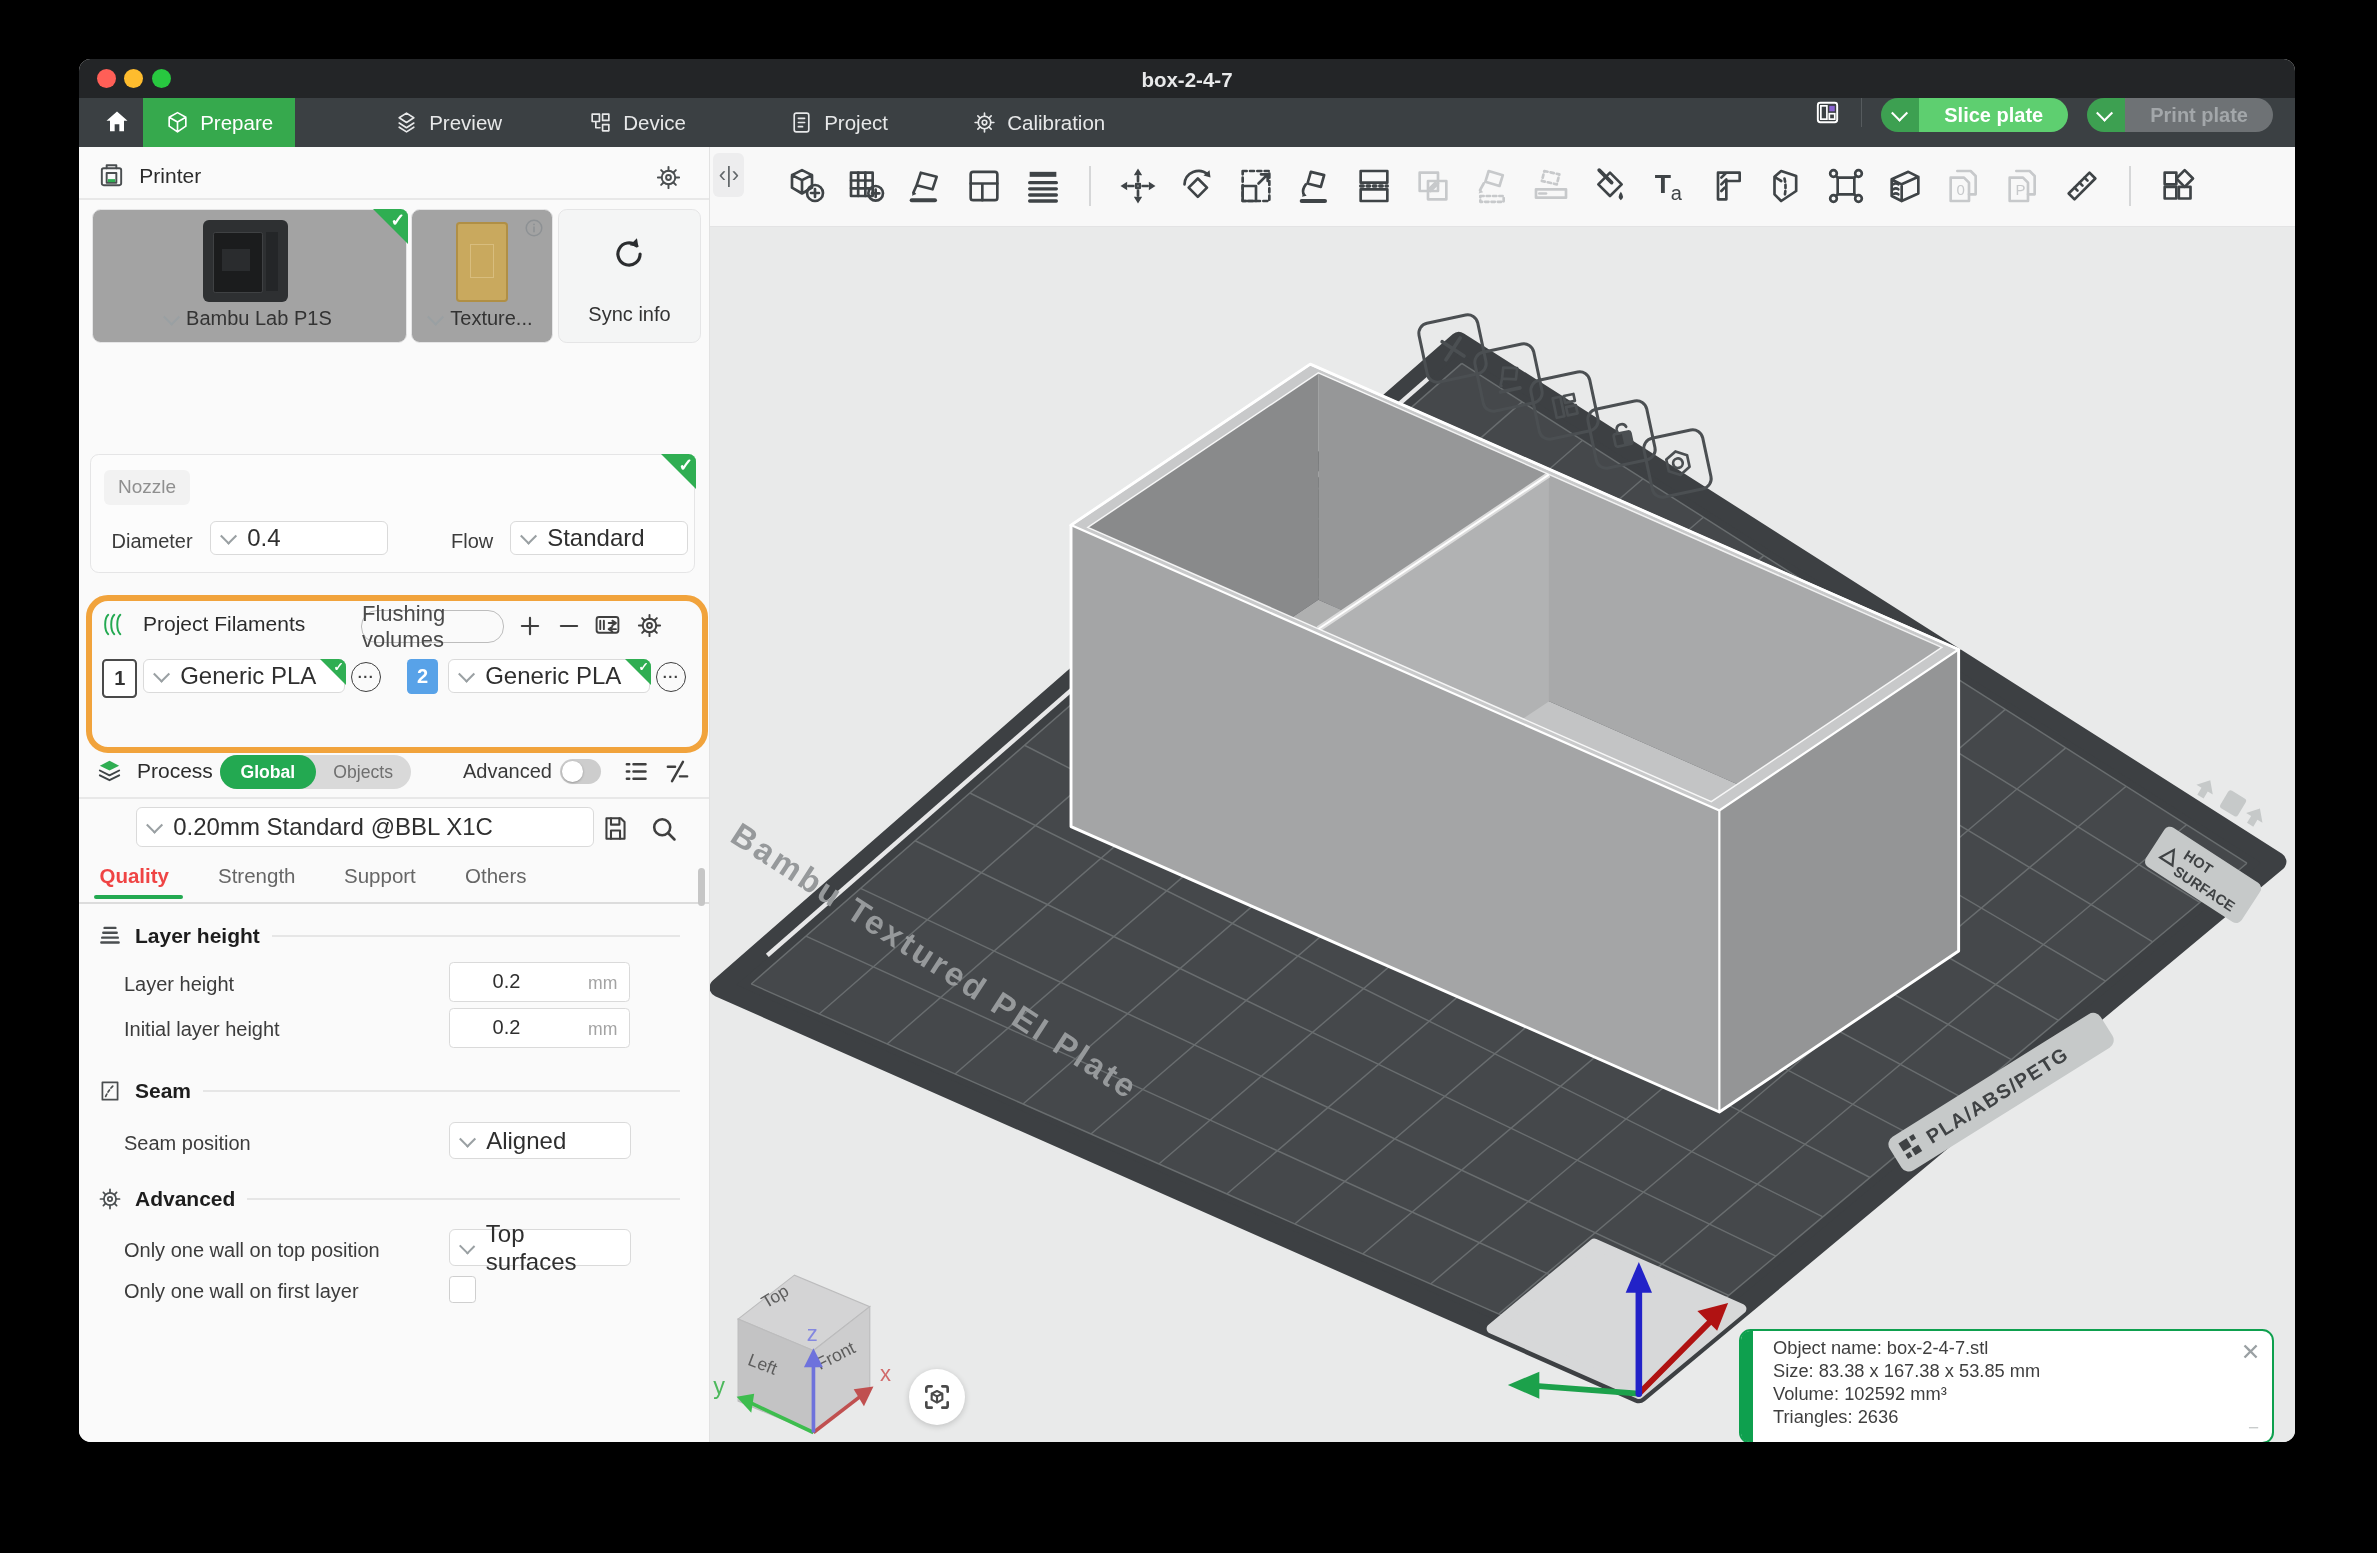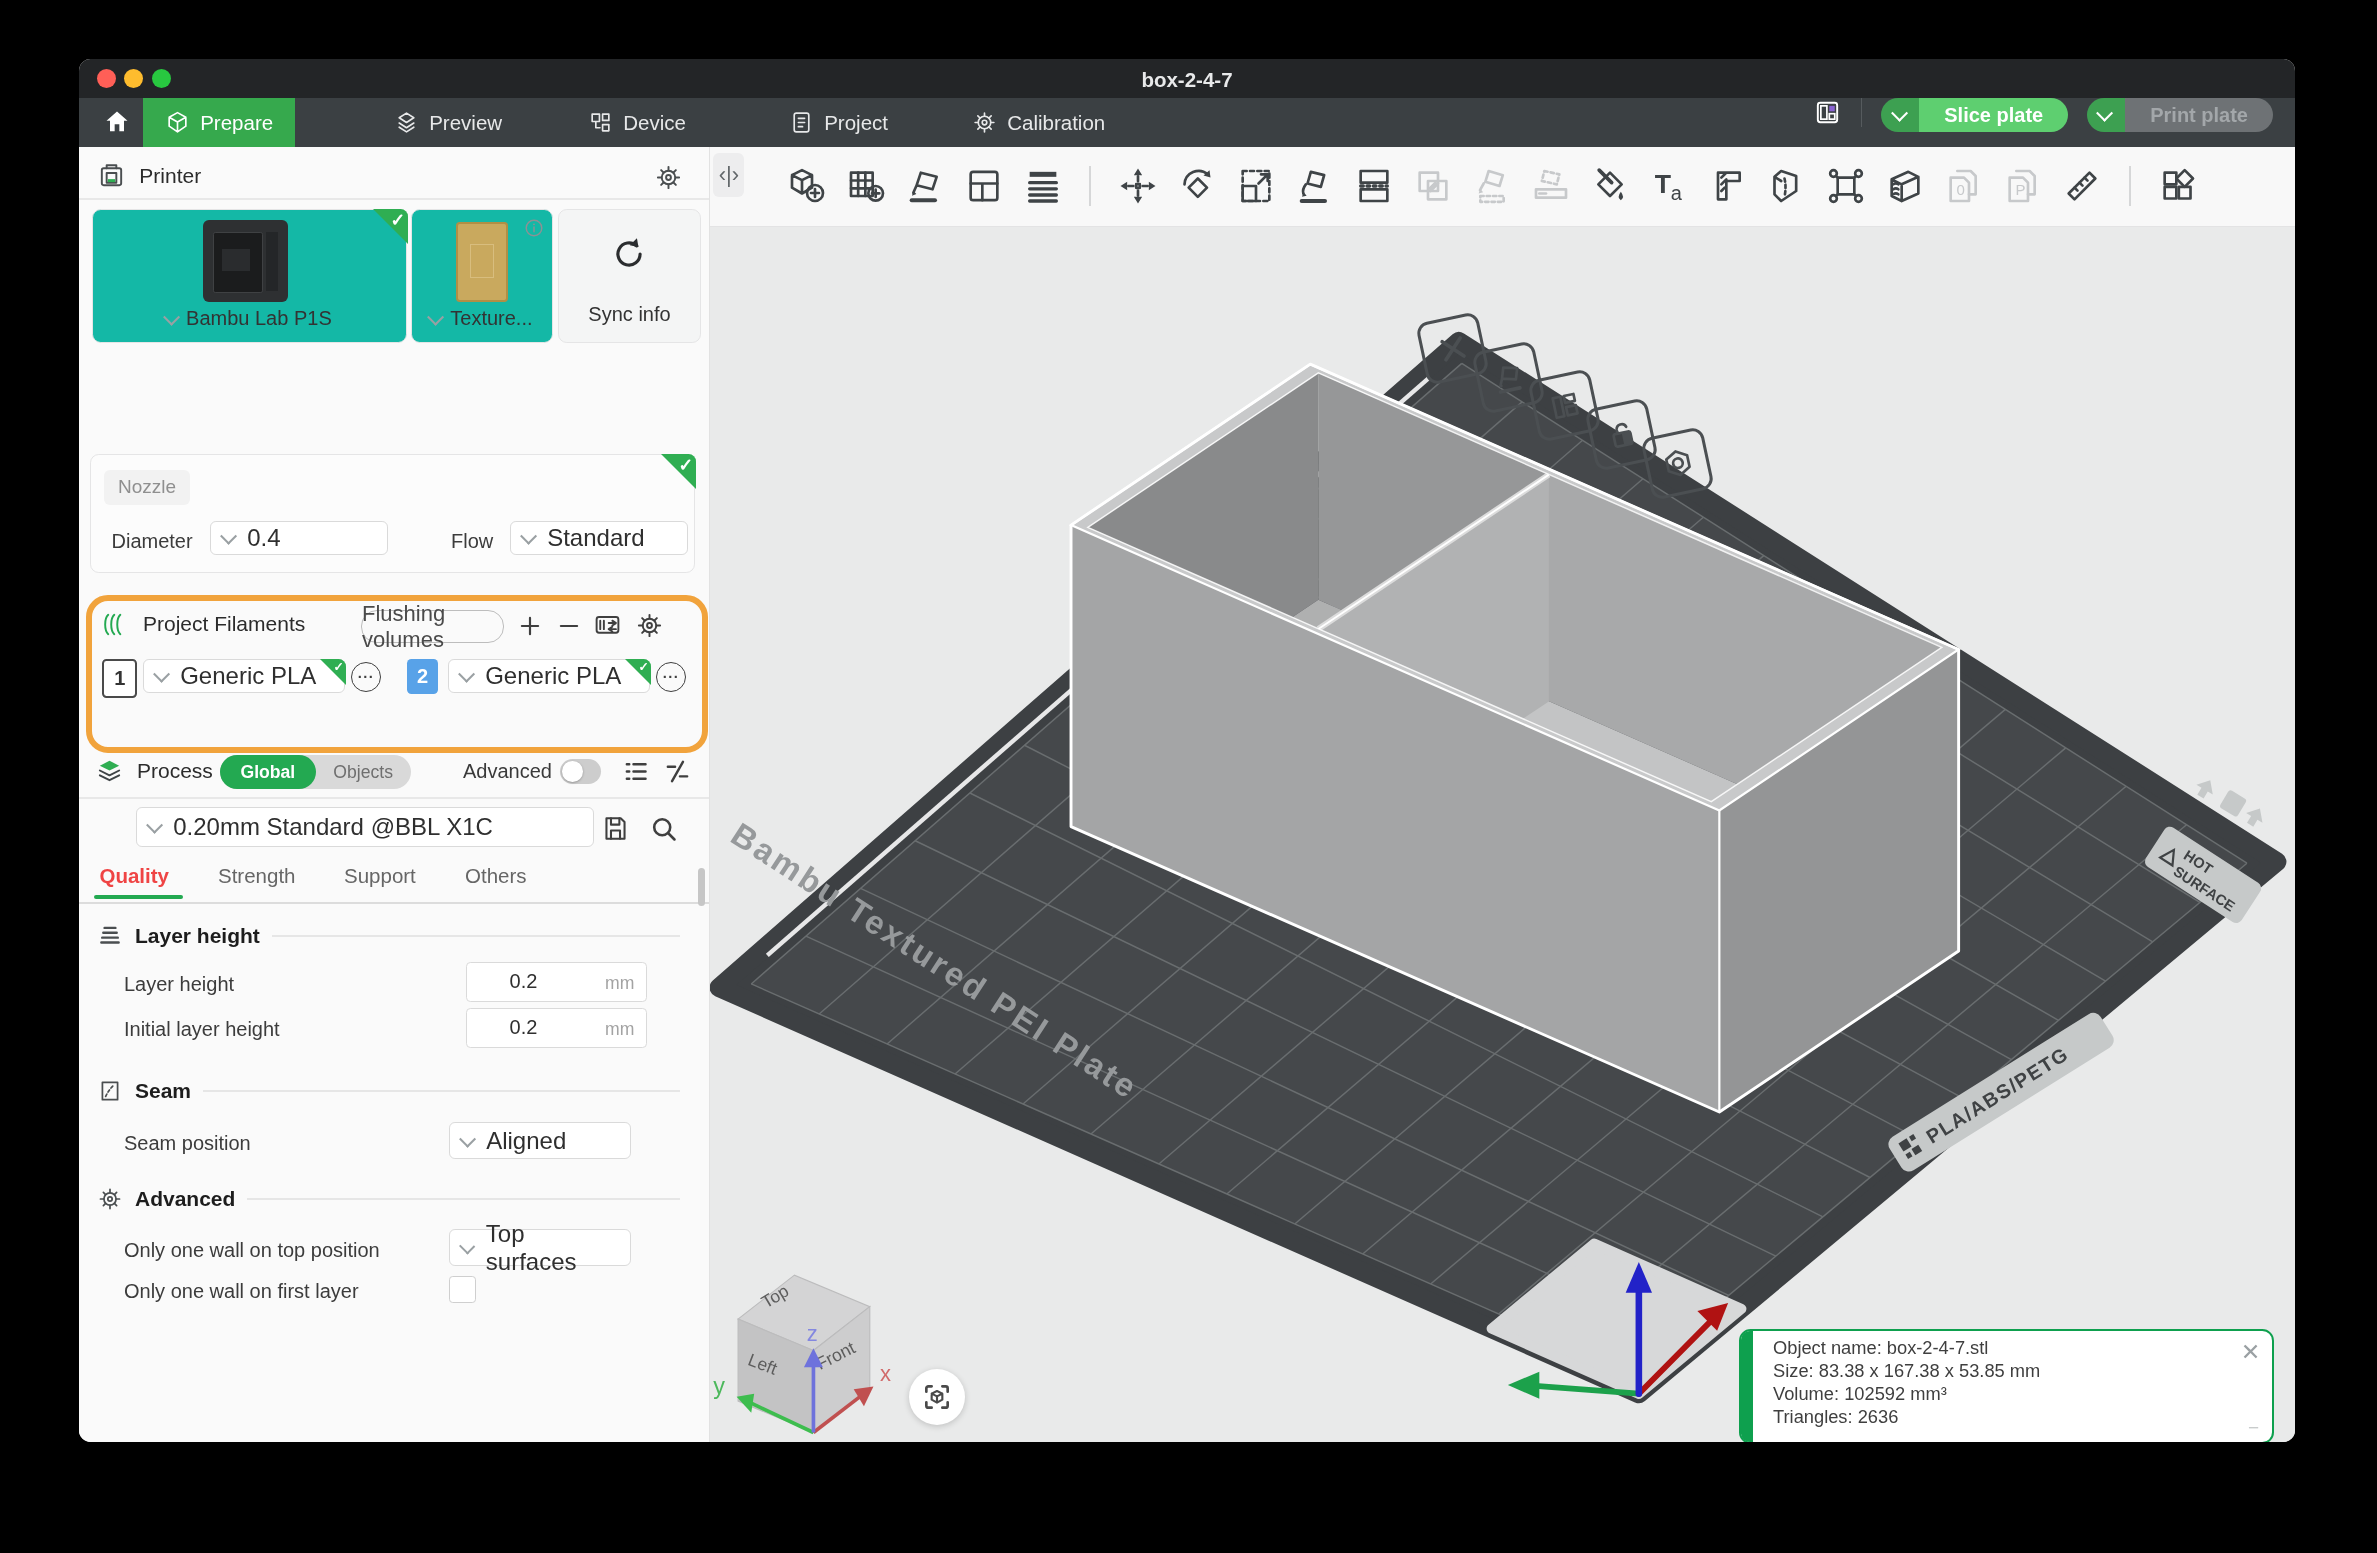--- a/index.html
+++ b/index.html
@@ -23,29 +23,29 @@
   .splitbtn{display:flex;height:34px;border-radius:17px;overflow:hidden;}
   .splitbtn .chevseg{width:38px;display:flex;align-items:center;justify-content:center;background:#3da051;color:#fff;}
   .splitbtn .lbl{display:flex;align-items:center;padding:0 25px;font-size:20px;font-weight:bold;}
   .slice .lbl{background:#5ecf70;color:#fff;}
   .print .lbl{background:#6e7275;color:#a3a7aa;}
   
   .panel{position:absolute;left:0;top:88px;width:630px;height:1296px;background:#fafafa;border-right:1.5px solid #e2e2e2;}
   .hline{position:absolute;left:0;width:630px;height:1.5px;background:#e8e8e8;}
   .secicon{color:#4a4e50;}
   .h-row{position:absolute;display:flex;align-items:center;gap:13px;font-size:21px;color:#2b2b2b;}
-  .card{position:absolute;background:#14b8a6;border:1.5px solid #e5e5e6;border-radius:8.8px;}
+  .card{position:absolute;background:#a3a3a3;border:1.5px solid #e5e5e6;border-radius:8.8px;}
   .card .cap{position:absolute;left:0;right:0;bottom:11.7px;display:flex;justify-content:center;align-items:center;gap:7.3px;font-size:20px;color:#333;}
   .corner{position:absolute;top:-1.5px;right:-1.5px;width:0;height:0;border-top:35px solid #2fae52;border-left:35px solid transparent;border-top-right-radius:7.3px;}
   .corner::after{content:"✓";position:absolute;top:-34px;right:2.2px;color:#fff;font-size:17.6px;font-weight:bold;}
   .corner.sm{border-top-width:26px;border-left-width:26px;}
   .corner.sm::after{top:-26px;right:1.5px;font-size:12.4px;}
   .chev{display:inline-block;width:9.5px;height:9.5px;border-left:2.2px solid #9aa0a3;border-bottom:2.2px solid #9aa0a3;transform:rotate(-45deg) translateY(-2.2px);}
   .dd{position:absolute;display:flex;align-items:center;gap:11.7px;background:#fff;border:1.5px solid #dadada;border-radius:5.9px;padding:0 13px;font-size:24px;color:#2f2f2f;}
-  .inp{position:absolute;background:#fff;border:1.5px solid #dadada;border-radius:4.4px;font-size:20px;color:#2f2f2f;margin-left:17px;}
+  .inp{position:absolute;background:#fff;border:1.5px solid #dadada;border-radius:4.4px;font-size:20px;color:#2f2f2f;}
   .inp .val{position:absolute;left:0;right:66px;text-align:center;top:7.3px;}
   .inp .unit{position:absolute;right:11.7px;top:9.5px;font-size:17.6px;color:#a3a3a3;}
   .label{position:absolute;font-size:20px;color:#3c3c3c;}
   .sechead{position:absolute;display:flex;align-items:center;gap:11.7px;width:583px;}
   .sechead .t{font-size:21px;font-weight:bold;color:#1d1d1d;white-space:nowrap;}
   .sechead .rule{flex:1;height:1.5px;background:#e6e6e6;}
   .orange{position:absolute;left:7.3px;top:448px;width:610px;height:146px;border:6.6px solid #f1a33c;border-radius:22px;background:#fafafa;}
   .pill{position:absolute;display:flex;align-items:center;justify-content:center;border:1.5px solid #bdbdbd;border-radius:16px;font-size:22px;color:#4a4a4a;background:#fafafa;}
   .slot{position:absolute;width:31px;height:35px;display:flex;align-items:center;justify-content:center;font-size:20px;font-weight:bold;border-radius:4.4px;}
   .slot.s1{background:#fff;border:2.2px solid #4a4a4a;color:#333;}

